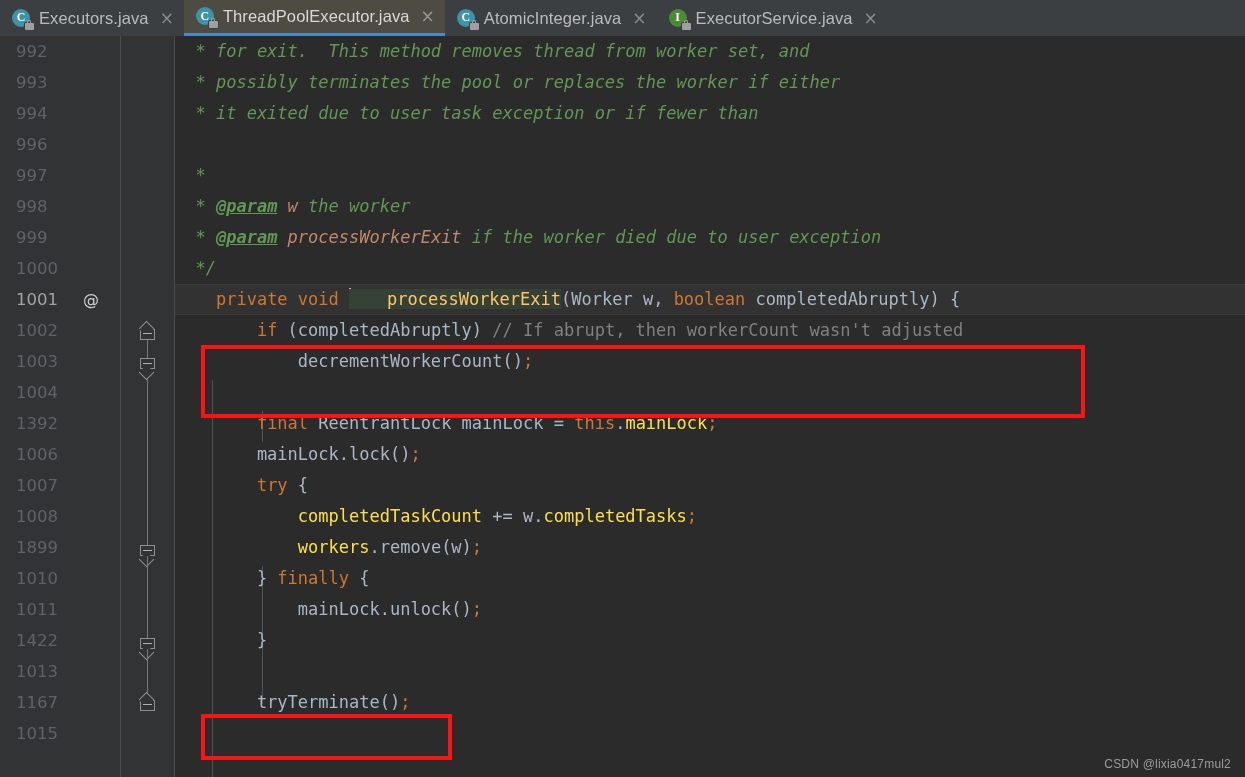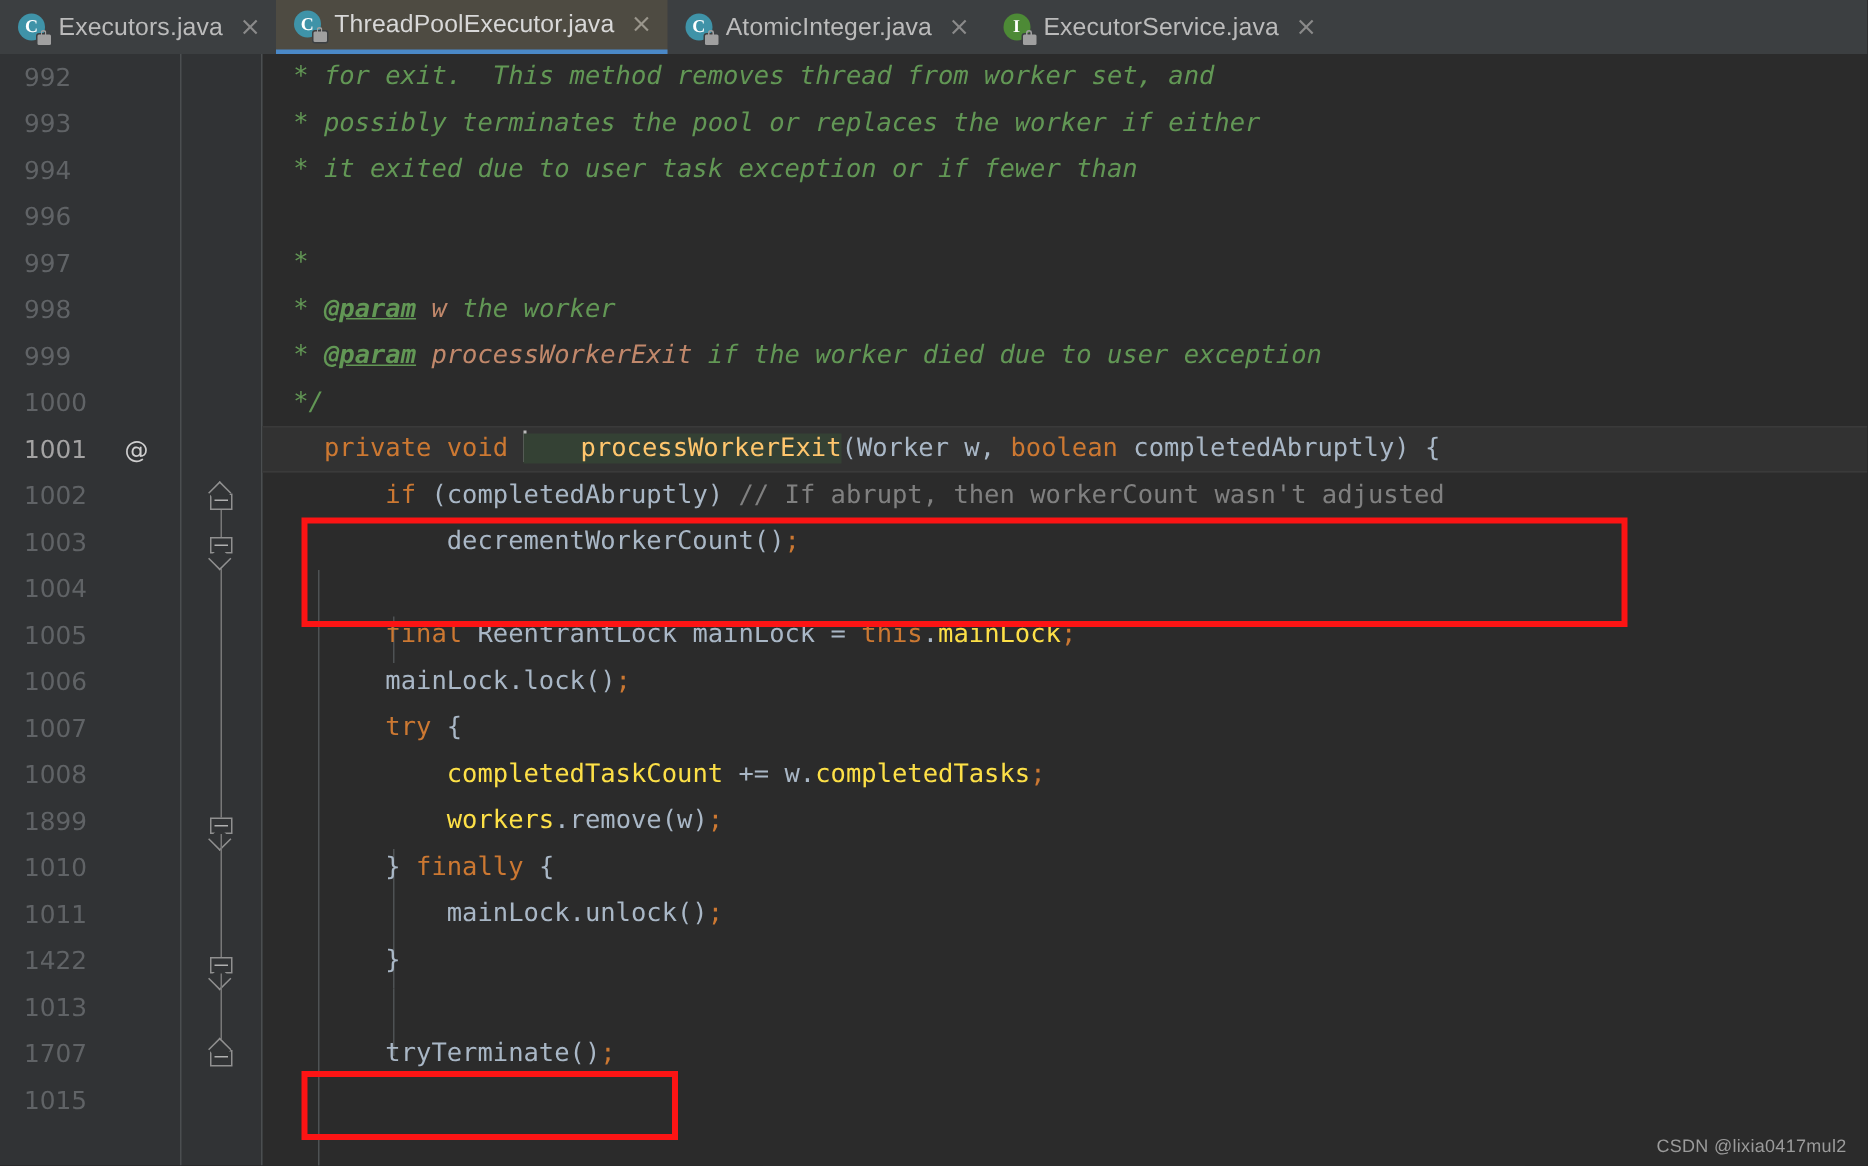--- a/index.html
+++ b/index.html
@@ -341,30 +341,30 @@
         <div class="ln"><div class="num">994</div><div class="code"><span class="c-doc">  * it exited due to user task exception or if fewer than</span></div></div>
         <div class="ln"><div class="num">996</div></div>
         <div class="ln"><div class="num">997</div><div class="code"><span class="c-doc">  *</span></div></div>
         <div class="ln"><div class="num">998</div><div class="code"><span class="c-doc">  * </span><span class="c-doctag">@param</span><span class="c-docparam"> w</span><span class="c-doc"> the worker</span></div></div>
         <div class="ln"><div class="num">999</div><div class="code"><span class="c-doc">  * </span><span class="c-doctag">@param</span><span class="c-docparam"> processWorkerExit</span><span class="c-doc"> if the worker died due to user exception</span></div></div>
         <div class="ln"><div class="num">1000</div><div class="code"><span class="c-doc">  */</span></div></div>
         <div class="ln current"><div class="rowhl"></div><div class="ann">@</div><div class="num">1001</div><div class="code"><span class="c-punct">    </span><span class="c-kw">private void </span><span class="caret"></span><span class="c-method hl-caretid">processWorkerExit</span><span class="c-punct">(</span><span class="c-type">Worker w, </span><span class="c-kw">boolean </span><span class="c-type">completedAbruptly) {</span></div></div>
         <div class="ln"><div class="num">1002</div><div class="code"><span class="c-punct">        </span><span class="c-kw">if </span><span class="c-ident">(completedAbruptly) </span><span class="c-comment">// If abrupt, then workerCount wasn't adjusted</span></div></div>
         <div class="ln"><div class="num">1003</div><div class="code"><span class="c-ident">            decrementWorkerCount()</span><span class="c-semi">;</span></div></div>
         <div class="ln"><div class="num">1004</div><div class="code"></div></div>
-        <div class="ln"><div class="num">1005</div><div class="code"><span class="c-punct">        </span><span class="c-kw">final </span><span class="c-ident">ReentrantLock mainLock = </span><span class="c-kw">this</span><span class="c-ident">.</span><span class="c-field">mainLock</span><span class="c-semi">;</span></div></div>
+        <div class="ln"><div class="num">1392</div><div class="code"><span class="c-punct">        </span><span class="c-kw">final </span><span class="c-ident">ReentrantLock mainLock = </span><span class="c-kw">this</span><span class="c-ident">.</span><span class="c-field">mainLock</span><span class="c-semi">;</span></div></div>
         <div class="ln"><div class="num">1006</div><div class="code"><span class="c-ident">        mainLock.lock()</span><span class="c-semi">;</span></div></div>
         <div class="ln"><div class="num">1007</div><div class="code"><span class="c-punct">        </span><span class="c-kw">try </span><span class="c-ident">{</span></div></div>
         <div class="ln"><div class="num">1008</div><div class="code"><span class="c-punct">            </span><span class="c-field">completedTaskCount</span><span class="c-ident"> += w.</span><span class="c-field">completedTasks</span><span class="c-semi">;</span></div></div>
         <div class="ln"><div class="num">1899</div><div class="code"><span class="c-punct">            </span><span class="c-field">workers</span><span class="c-ident">.remove(w)</span><span class="c-semi">;</span></div></div>
         <div class="ln"><div class="num">1010</div><div class="code"><span class="c-ident">        } </span><span class="c-kw">finally </span><span class="c-ident">{</span></div></div>
         <div class="ln"><div class="num">1011</div><div class="code"><span class="c-ident">            mainLock.unlock()</span><span class="c-semi">;</span></div></div>
         <div class="ln"><div class="num">1422</div><div class="code"><span class="c-ident">        }</span></div></div>
         <div class="ln"><div class="num">1013</div><div class="code"></div></div>
-        <div class="ln"><div class="num">1707</div><div class="code"><span class="c-ident">        tryTerminate()</span><span class="c-semi">;</span></div></div>
+        <div class="ln"><div class="num">1167</div><div class="code"><span class="c-ident">        tryTerminate()</span><span class="c-semi">;</span></div></div>
         <div class="ln"><div class="num">1015</div><div class="code"></div></div>
       </div>
   </div>
 
   <div id="boxlayer">
       <div class="redbox" style="left: 201px; top: 345px; width: 884px; height: 73px;"></div>
       <div class="redbox" style="left: 201px; top: 714px; width: 251px; height: 46px;"></div>
     </div>
 
   <div class="watermark">CSDN @lixia0417mul2</div>

